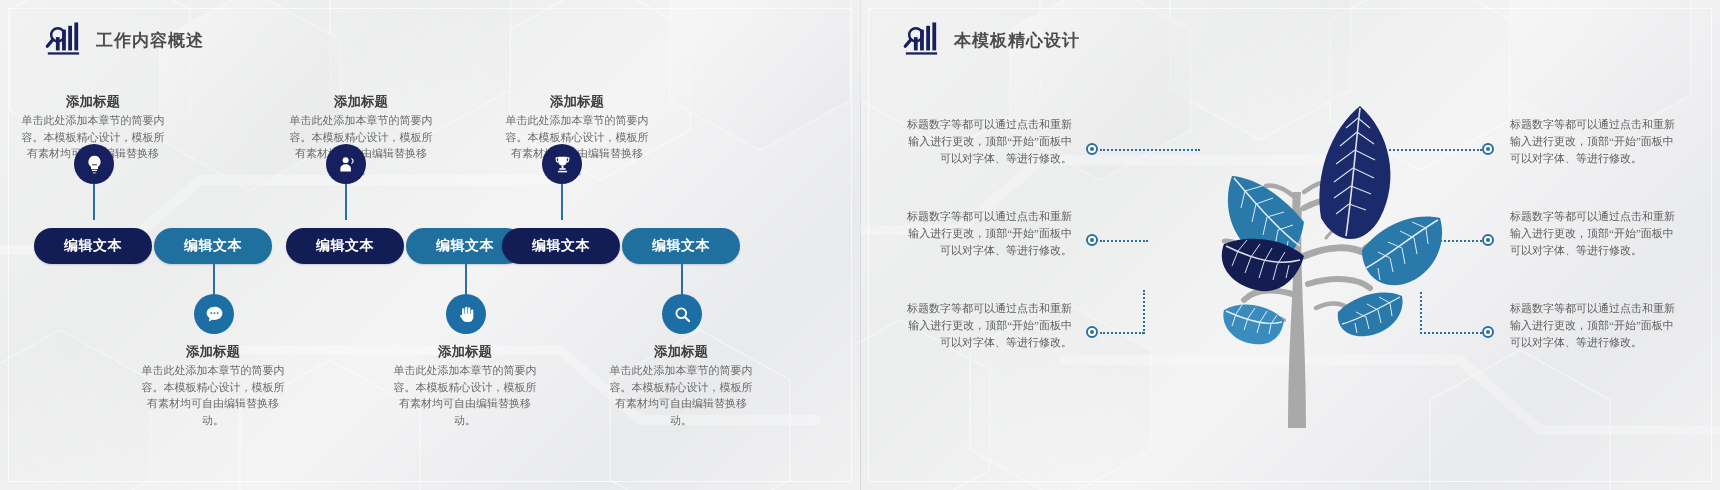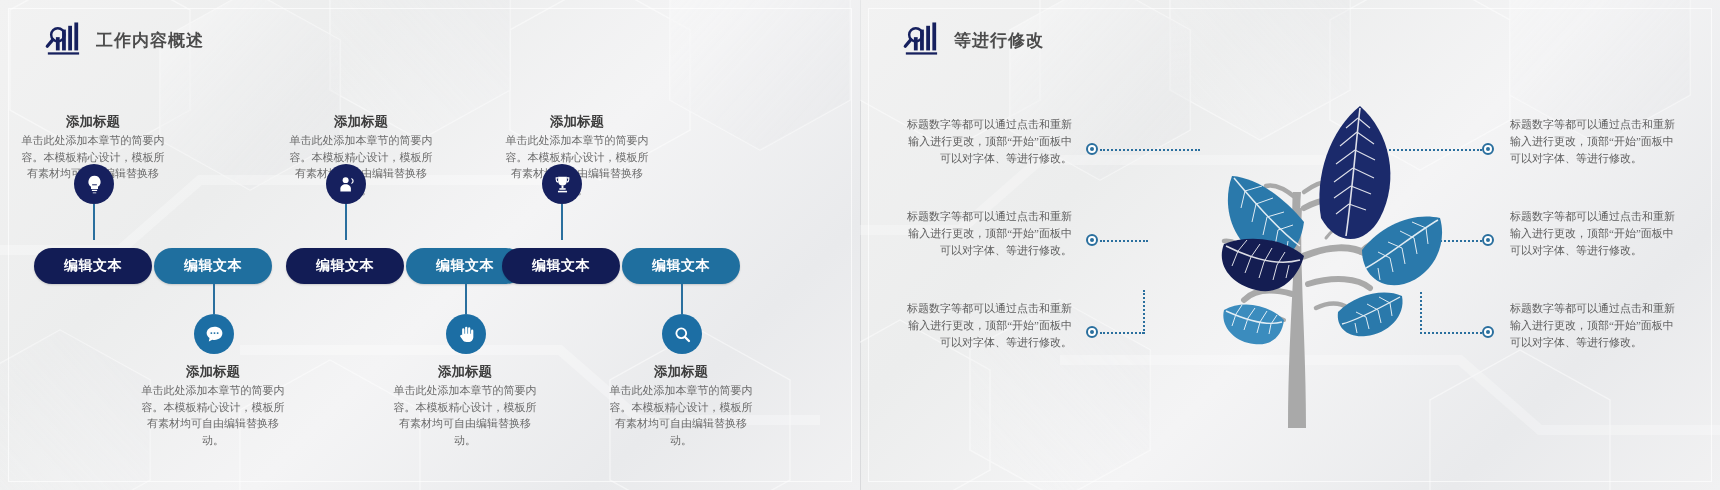--- a/index.html
+++ b/index.html
@@ -37,21 +37,21 @@
   .hdr-left { left:44px; top:22px; }
   .hdr-right { left:42px; top:22px; }
   .hdr-icon { width:38px; height:36px; display:block; }
   .hdr-title {
     font-size:17px; color:#4c4c4c; letter-spacing:1px; font-weight:700;
     font-family:"DejaVu Sans","Liberation Sans",sans-serif;
     white-space:nowrap;
   }
 
   
-  .cols { position:absolute; left:18px; top:112px; width:760px; height:330px; }
+  .cols { position:absolute; left:18px; top:92px; width:760px; height:330px; }
   .col { position:absolute; width:150px; }
 
   .col-title {
     font-size:13.5px; color:#3e3e3e; font-weight:700; text-align:center;
     font-family:"DejaVu Sans","Liberation Sans",sans-serif;
     line-height:18px; margin-bottom:3px; white-space:nowrap;
   }
   .col-body {
     font-size:11px; color:#6a6a6a; line-height:16.5px; text-align:center;
     font-family:"DejaVu Sans","Liberation Sans",sans-serif;
@@ -333,21 +333,21 @@
             <rect x="25.5" y="4" width="4" height="26"></rect>
             <rect x="32" y="0.5" width="4" height="29.5"></rect>
             <rect x="12.5" y="16" width="4" height="14"></rect>
             <rect x="4" y="32" width="33" height="2.4"></rect>
           </g>
           <g fill="none" stroke="#16205e" stroke-width="2.6">
             <circle cx="14.5" cy="13.5" r="7"></circle>
             <line x1="9.3" y1="18.6" x2="3.4" y2="25.6" stroke-width="3.4" stroke-linecap="round"></line>
           </g>
         </svg>
-        <div class="hdr-title">等进行修改</div>
+        <div class="hdr-title">本模板精心设计</div>
       </div>
 
       <div class="r-text left" style="left:44px; top:116px;">标题数字等都可以通过点击和重新输入进行更改，顶部“开始”面板中可以对字体、等进行修改。</div>
       <div class="bullet" style="left:226px; top:143px;">
         <div class="ring">
             <i></i>
           </div>
       </div>
       <div class="dotline" style="left:240px; top:149px; width:100px;"></div>
 

